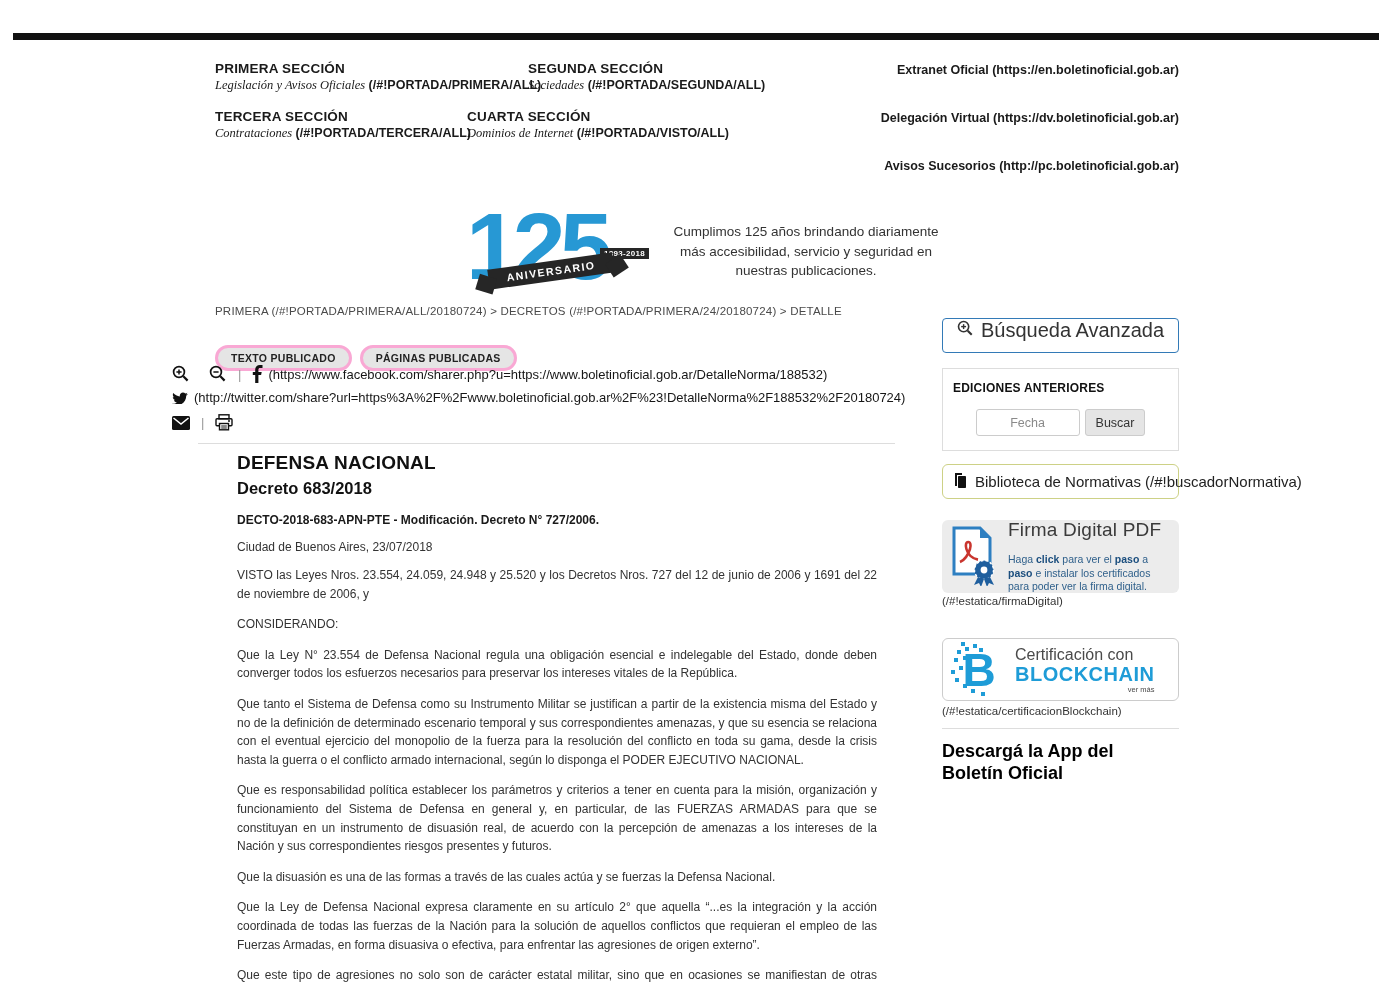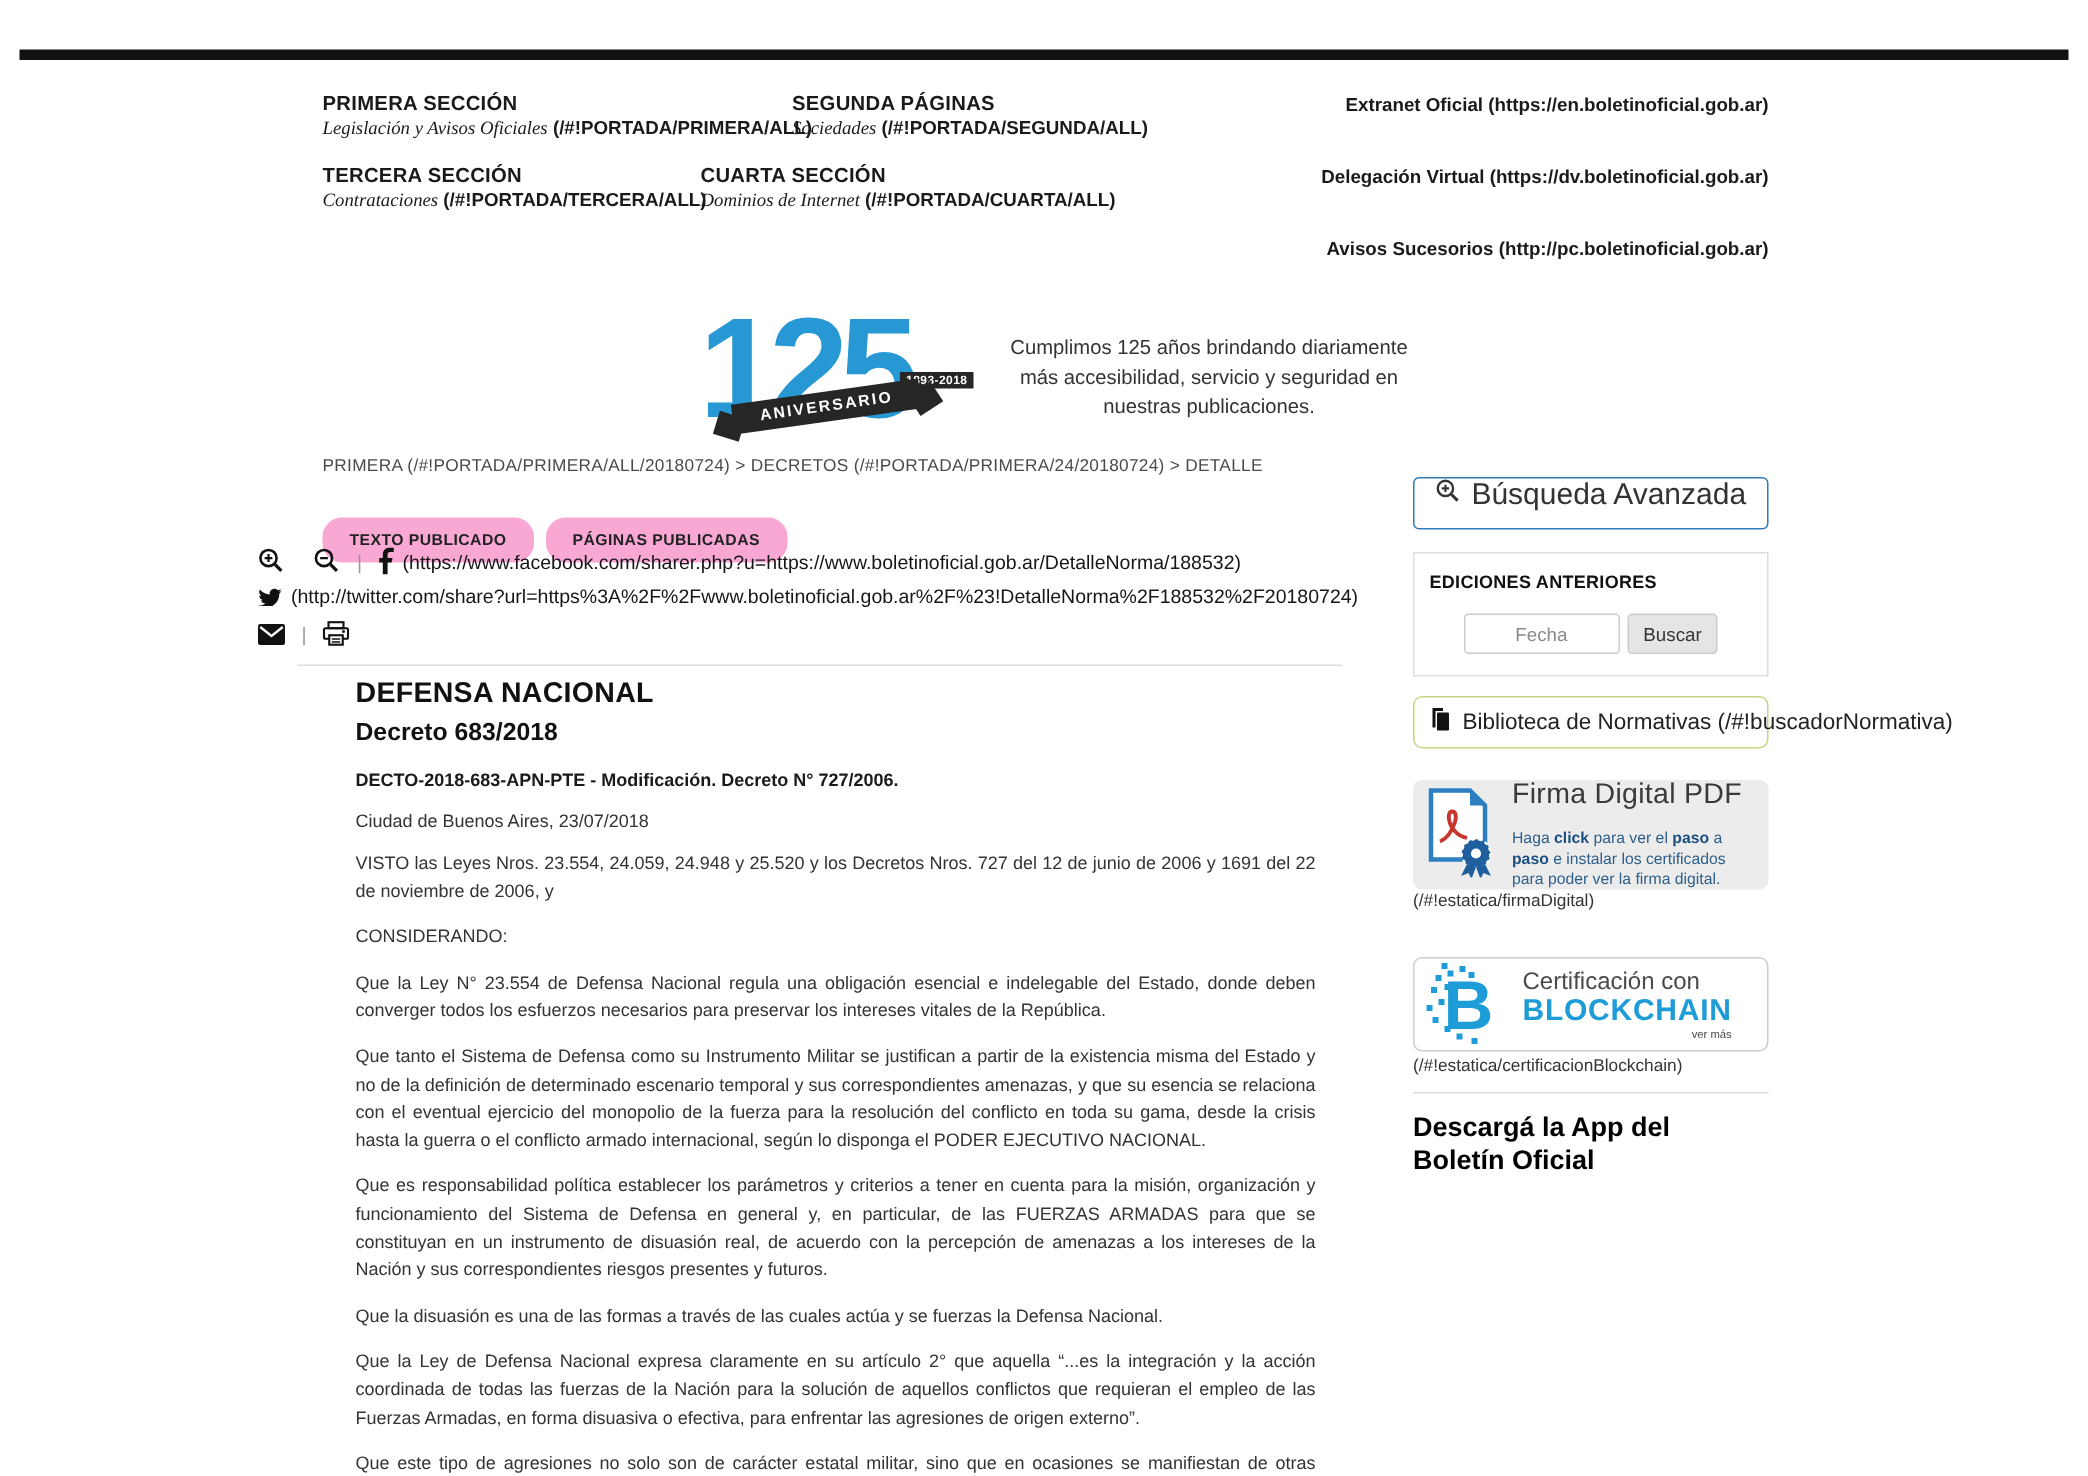--- a/index.html
+++ b/index.html
@@ -35,22 +35,22 @@
   .ribbon:before { left:-12px; transform:rotate(25deg); }
   .ribbon:after  { right:-12px; transform:rotate(-25deg); }
   .anniv-msg { width:282px; margin-left:14px; margin-top:16px; text-align:center;
       font-size:13.5px; line-height:1.45; color:#333; }
 
   
   .breadcrumb { left:215px; top:305px; font-size:11.5px; color:#4a4a4a; letter-spacing:.2px; }
 
   
   .badges { left:215px; top:345px; display:flex; gap:8px; }
-  .pill { border:5px solid #f9a8d4; border-radius:13px; padding:4px 13px; font-size:10.5px;
-      font-weight:bold; color:#222; letter-spacing:.3px; background:#f9a8d4; white-space:nowrap; }
+  .pill { border:3px solid #f9a8d4; border-radius:13px; padding:4px 13px; font-size:10.5px;
+      font-weight:bold; color:#222; letter-spacing:.3px; background:#e5e5e5; white-space:nowrap; }
 
   
   .share-row { display:flex; align-items:center; gap:9px; font-size:13px; color:#161616; }
   .share-row .sep { color:#999; font-size:13px; padding:0 2px; }
   .share-row svg { display:block; }
   .link-text { white-space:nowrap; }
 
   .content-divider { left:198px; top:443px; width:697px; height:1px; background:#ddd; }
 
   
@@ -109,38 +109,38 @@
 <div class="abs top-bar"></div>
 
 <div class="abs section-block" style="left:215px;top:61px;">
   <div class="section-title">PRIMERA SECCIÓN</div>
   <div class="section-sub">
     <span class="sub-name">Legislación y Avisos Oficiales</span>
     <span class="sub-link">(/#!PORTADA/PRIMERA/ALL)</span>
   </div>
 </div>
 <div class="abs section-block" style="left:528px;top:61px;">
-  <div class="section-title">SEGUNDA PÁGINAS</div>
+  <div class="section-title">SEGUNDA SECCIÓN</div>
   <div class="section-sub">
     <span class="sub-name">Sociedades</span>
     <span class="sub-link">(/#!PORTADA/SEGUNDA/ALL)</span>
   </div>
 </div>
 <div class="abs section-block" style="left:215px;top:109px;">
   <div class="section-title">TERCERA SECCIÓN</div>
   <div class="section-sub">
     <span class="sub-name">Contrataciones</span>
     <span class="sub-link">(/#!PORTADA/TERCERA/ALL)</span>
   </div>
 </div>
 <div class="abs section-block" style="left:467px;top:109px;">
   <div class="section-title">CUARTA SECCIÓN</div>
   <div class="section-sub">
     <span class="sub-name">Dominios de Internet</span>
-    <span class="sub-link">(/#!PORTADA/CUARTA/ALL)</span>
+    <span class="sub-link">(/#!PORTADA/VISTO/ALL)</span>
   </div>
 </div>
 
 <div class="abs ext-link" style="top:63px;">Extranet Oficial (https://en.boletinoficial.gob.ar)</div>
 <div class="abs ext-link" style="top:111px;">Delegación Virtual (https://dv.boletinoficial.gob.ar)</div>
 <div class="abs ext-link" style="top:159px;">Avisos Sucesorios (http://pc.boletinoficial.gob.ar)</div>
 
 <div class="abs anniv">
   <div class="logo125">
     <div class="num" style="color:#2798d4;">125</div>

